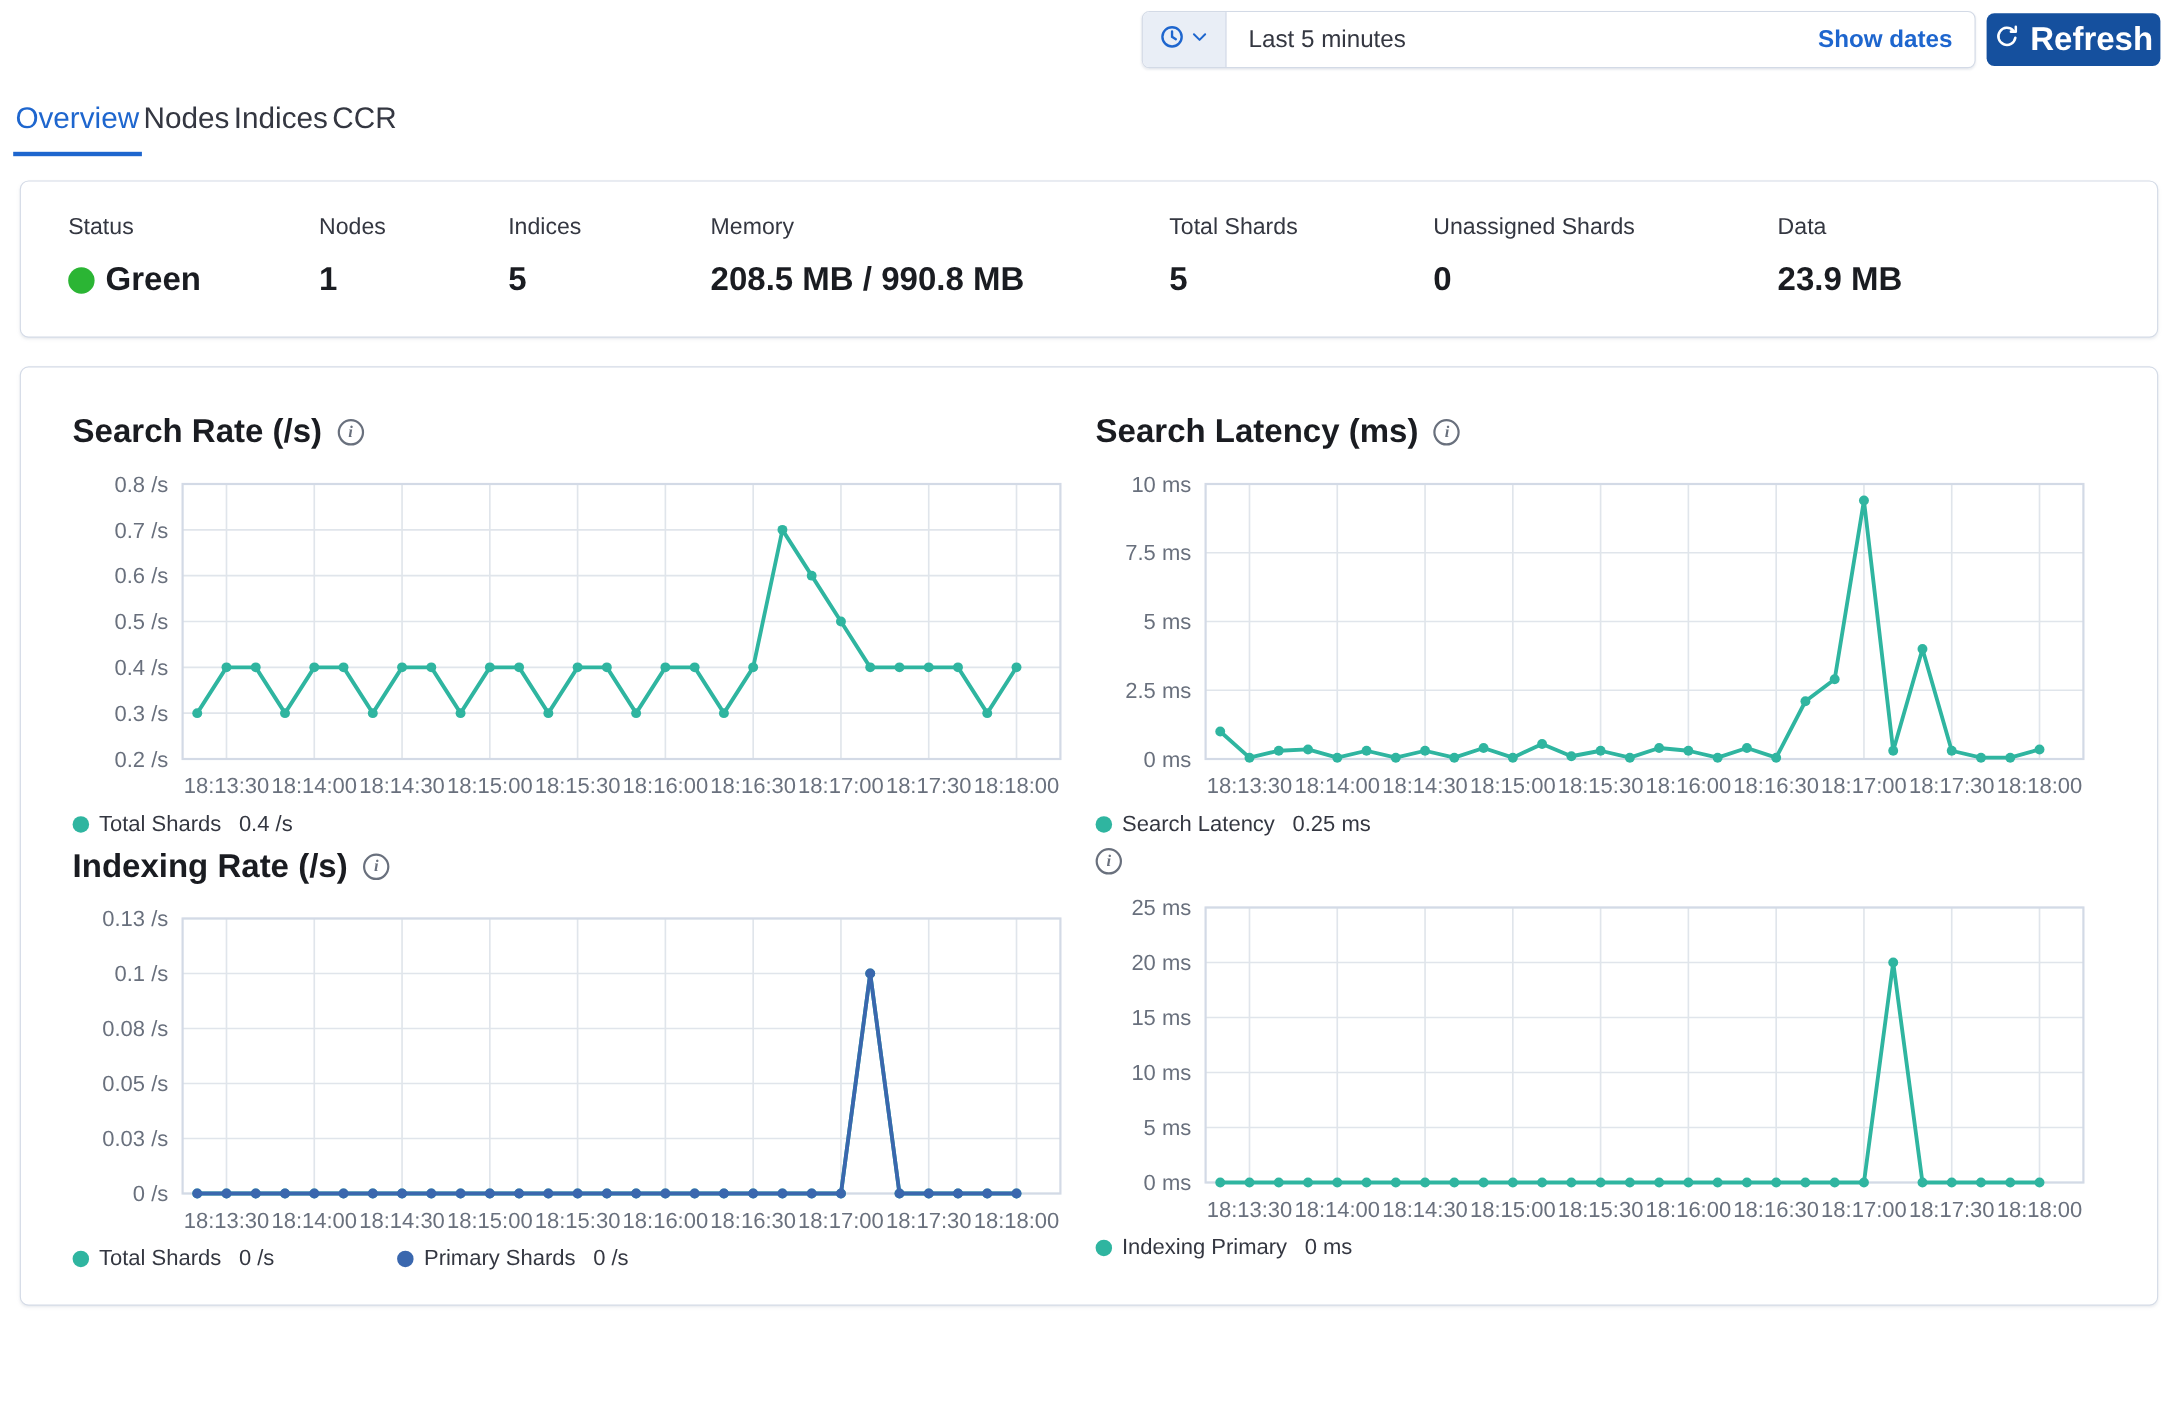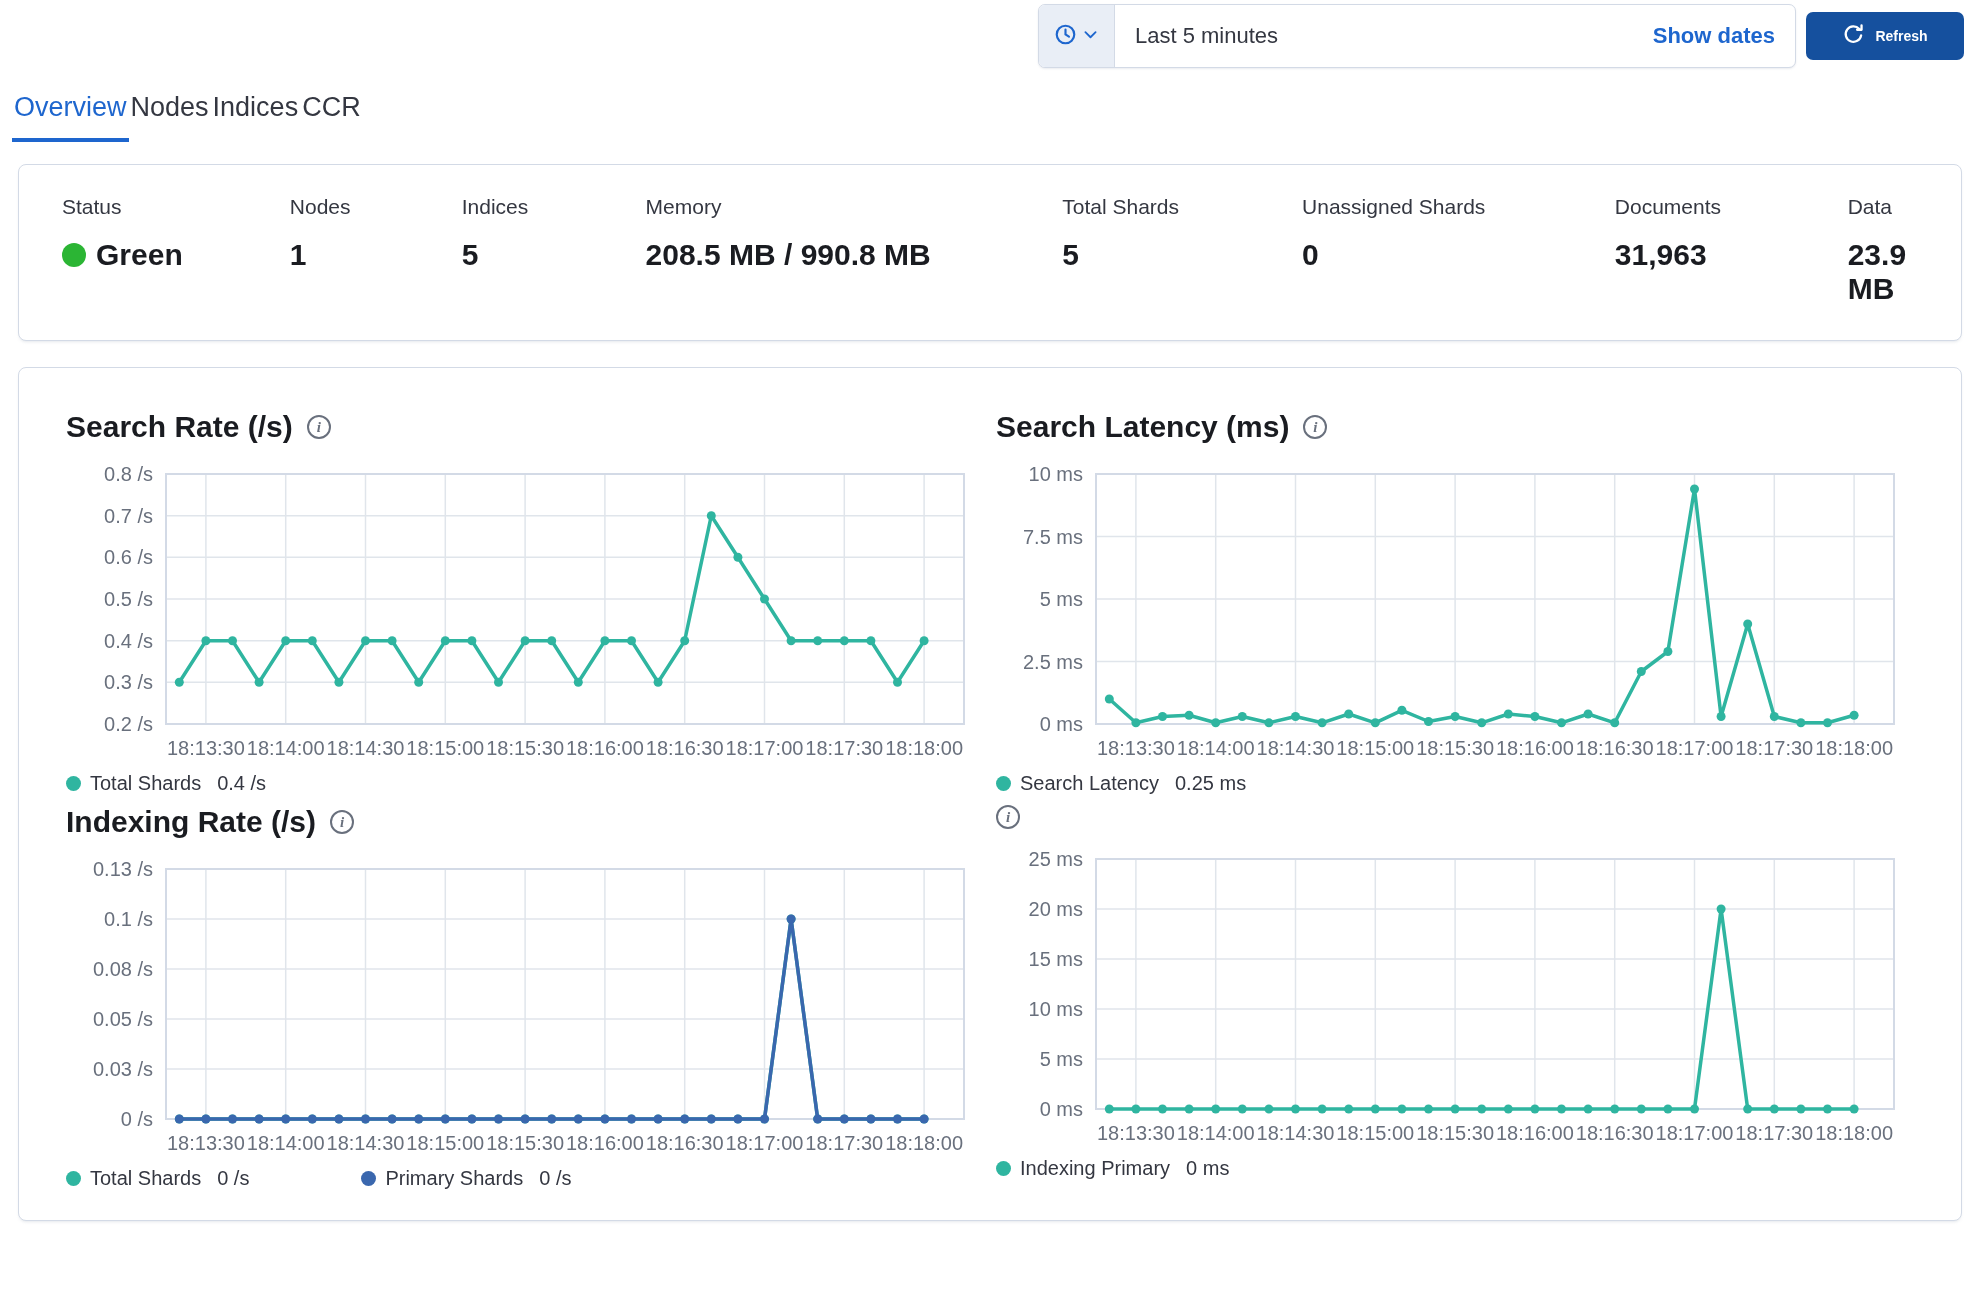--- a/index.html
+++ b/index.html
@@ -2,32 +2,32 @@
 <html><head>
 <meta charset="utf-8">
 <style>
   * { box-sizing: border-box; margin: 0; padding: 0; }
   html, body { width: 1980px; height: 1296px; background: #fff; overflow: hidden;
     font-family: "Liberation Sans", sans-serif; color: #343741; }
 
   
   .topbar { display: flex; justify-content: flex-end; align-items: center;
     gap: 10px; margin: 12px 16px 0 16px; height: 48px; }
-  .timepicker { display: flex; align-items: stretch; width: 758px; height: 64px;
+  .timepicker { display: flex; align-items: stretch; width: 758px; height: 52px;
     border: 1px solid #d3dae6; border-radius: 7px; background: #fff; overflow: hidden;
     box-shadow: 0 1px 2px rgba(152,162,179,.2); }
   .tp-toggle { width: 76px; background: #e9eef6; border-right: 1px solid #d3dae6;
     display: flex; align-items: center; justify-content: center; gap: 5px; cursor: pointer; }
   .tp-text { flex: 1; display: flex; align-items: center; padding-left: 20px;
     font-size: 22px; color: #343741; }
   .tp-showdates { display: flex; align-items: center; padding-right: 20px;
     font-size: 22px; font-weight: 700; color: #1e66ce; cursor: pointer; }
   .refresh-btn { display: flex; align-items: center; justify-content: center; gap: 10px;
     min-width: 158px; height: 48px; border: none; border-radius: 7px; background: #15509e;
-    color: #fff; font-size: 14px; font-weight: 600; font-family: inherit; cursor: pointer; }
+    color: #fff; font-size: 30px; font-weight: 600; font-family: inherit; cursor: pointer; }
 
   
   .tabs { display: flex; margin: 32px 0 0 12px; }
   .tab { background: none; border: none; font-family: inherit; font-size: 27px;
     color: #343741; padding: 0 2px 15px 2px; cursor: pointer; border-bottom: 4px solid transparent; }
   .tab.active { color: #1e66ce; font-weight: 500; border-bottom-color: #1e66ce; }
 
   
   .panel { border: 1px solid #d3dae6; border-radius: 8px; background: #fff;
     box-shadow: 0 2px 3px -1px rgba(152,162,179,.25); }
@@ -121,24 +121,20 @@
       <div class="summary-label">Memory</div>
       <div class="summary-value">208.5 MB / 990.8 MB</div>
     </div>
     <div class="summary-item">
       <div class="summary-label">Total Shards</div>
       <div class="summary-value">5</div>
     </div>
     <div class="summary-item">
       <div class="summary-label">Unassigned Shards</div>
       <div class="summary-value">0</div>
-    </div>
-    <div class="summary-item">
-      <div class="summary-label">Documents</div>
-      <div class="summary-value">31,963</div>
     </div>
     <div class="summary-item">
       <div class="summary-label">Data</div>
       <div class="summary-value">23.9 MB</div>
     </div>
   </div>
 
 <div class="panel charts-panel">
 
   <div class="chart-block">

